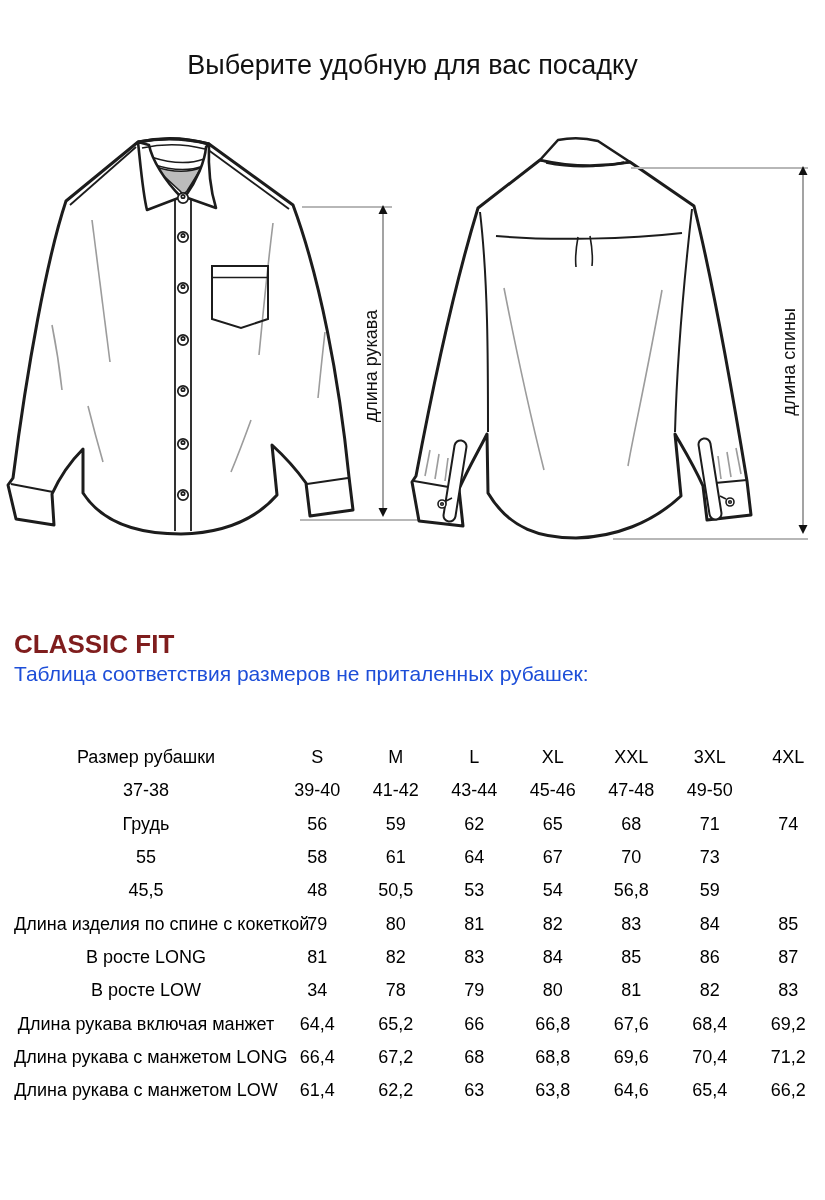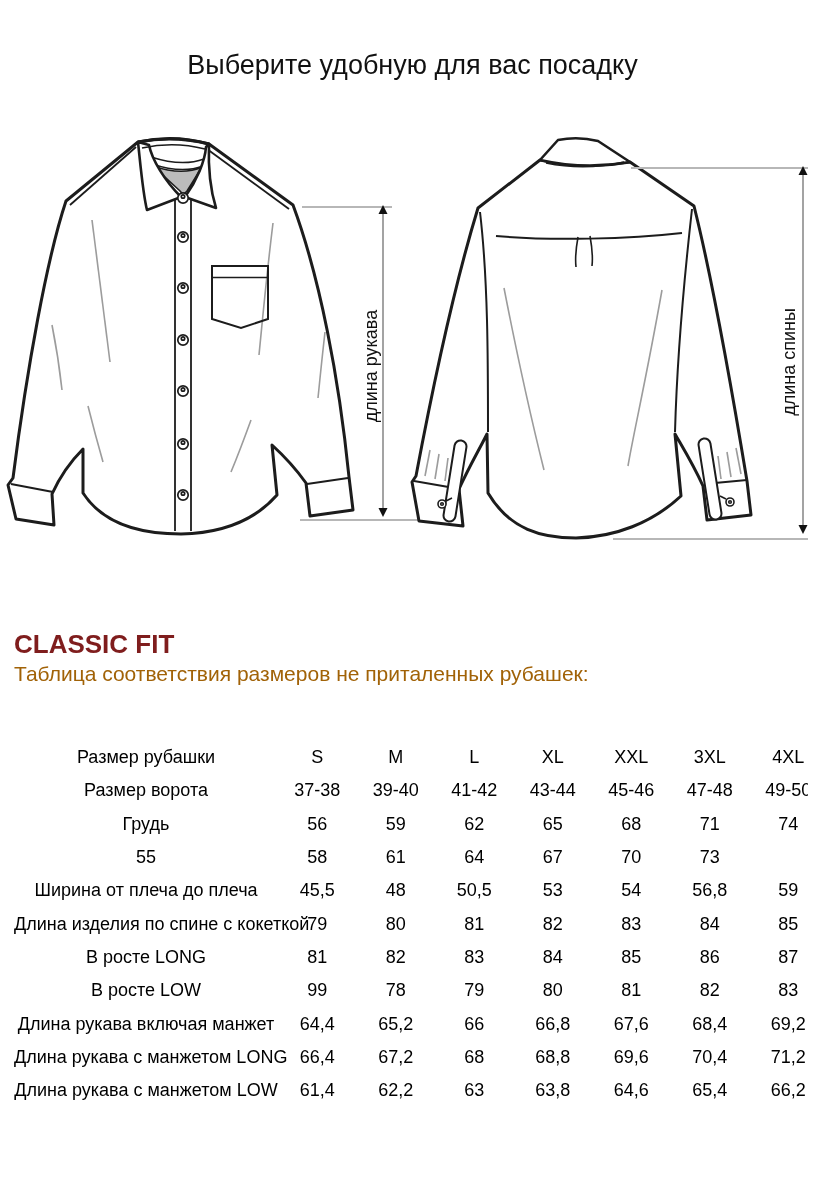--- a/index.html
+++ b/index.html
@@ -13,21 +13,21 @@
   }
   .shirt-svg{position:absolute;}
   .dim-label{
     position:absolute;width:140px;height:22px;line-height:22px;text-align:center;
     font-size:18px;color:#111;transform:rotate(-90deg);white-space:nowrap;
   }
   .fit-heading{
     position:absolute;left:14px;top:629px;font-size:26px;font-weight:bold;color:#7f1d1d;
   }
   .fit-subtitle{
-    position:absolute;left:14px;top:662px;font-size:21px;color:#a16207;
+    position:absolute;left:14px;top:662px;font-size:21px;color:#1d4ed8;
   }
   .size-table{
     position:absolute;left:14px;top:741px;width:813px;
   }
   .trow{
     display:grid;grid-template-columns:264px repeat(7,78.5px);
     height:33.3px;align-items:center;
   }
   .tlabel{font-size:18px;text-align:center;white-space:nowrap;}
   .tcell{font-size:18px;text-align:center;white-space:nowrap;}
@@ -174,21 +174,20 @@
       <div class="tlabel">Размер рубашки</div>
       <div class="tcell">S</div>
       <div class="tcell">M</div>
       <div class="tcell">L</div>
       <div class="tcell">XL</div>
       <div class="tcell">XXL</div>
       <div class="tcell">3XL</div>
       <div class="tcell">4XL</div>
     </div>
     <div class="trow">
-      <div class="tlabel">Размер ворота</div>
       <div class="tcell">37-38</div>
       <div class="tcell">39-40</div>
       <div class="tcell">41-42</div>
       <div class="tcell">43-44</div>
       <div class="tcell">45-46</div>
       <div class="tcell">47-48</div>
       <div class="tcell">49-50</div>
     </div>
     <div class="trow">
       <div class="tlabel">Грудь</div>
@@ -203,21 +202,20 @@
     <div class="trow">
       <div class="tcell">55</div>
       <div class="tcell">58</div>
       <div class="tcell">61</div>
       <div class="tcell">64</div>
       <div class="tcell">67</div>
       <div class="tcell">70</div>
       <div class="tcell">73</div>
     </div>
     <div class="trow">
-      <div class="tlabel">Ширина от плеча до плеча</div>
       <div class="tcell">45,5</div>
       <div class="tcell">48</div>
       <div class="tcell">50,5</div>
       <div class="tcell">53</div>
       <div class="tcell">54</div>
       <div class="tcell">56,8</div>
       <div class="tcell">59</div>
     </div>
     <div class="trow">
       <div class="tlabel">Длина изделия по спине с кокеткой</div>
@@ -234,21 +232,21 @@
       <div class="tcell">81</div>
       <div class="tcell">82</div>
       <div class="tcell">83</div>
       <div class="tcell">84</div>
       <div class="tcell">85</div>
       <div class="tcell">86</div>
       <div class="tcell">87</div>
     </div>
     <div class="trow">
       <div class="tlabel">В росте LOW</div>
-      <div class="tcell">99</div>
+      <div class="tcell">34</div>
       <div class="tcell">78</div>
       <div class="tcell">79</div>
       <div class="tcell">80</div>
       <div class="tcell">81</div>
       <div class="tcell">82</div>
       <div class="tcell">83</div>
     </div>
     <div class="trow">
       <div class="tlabel">Длина рукава включая манжет</div>
       <div class="tcell">64,4</div>

